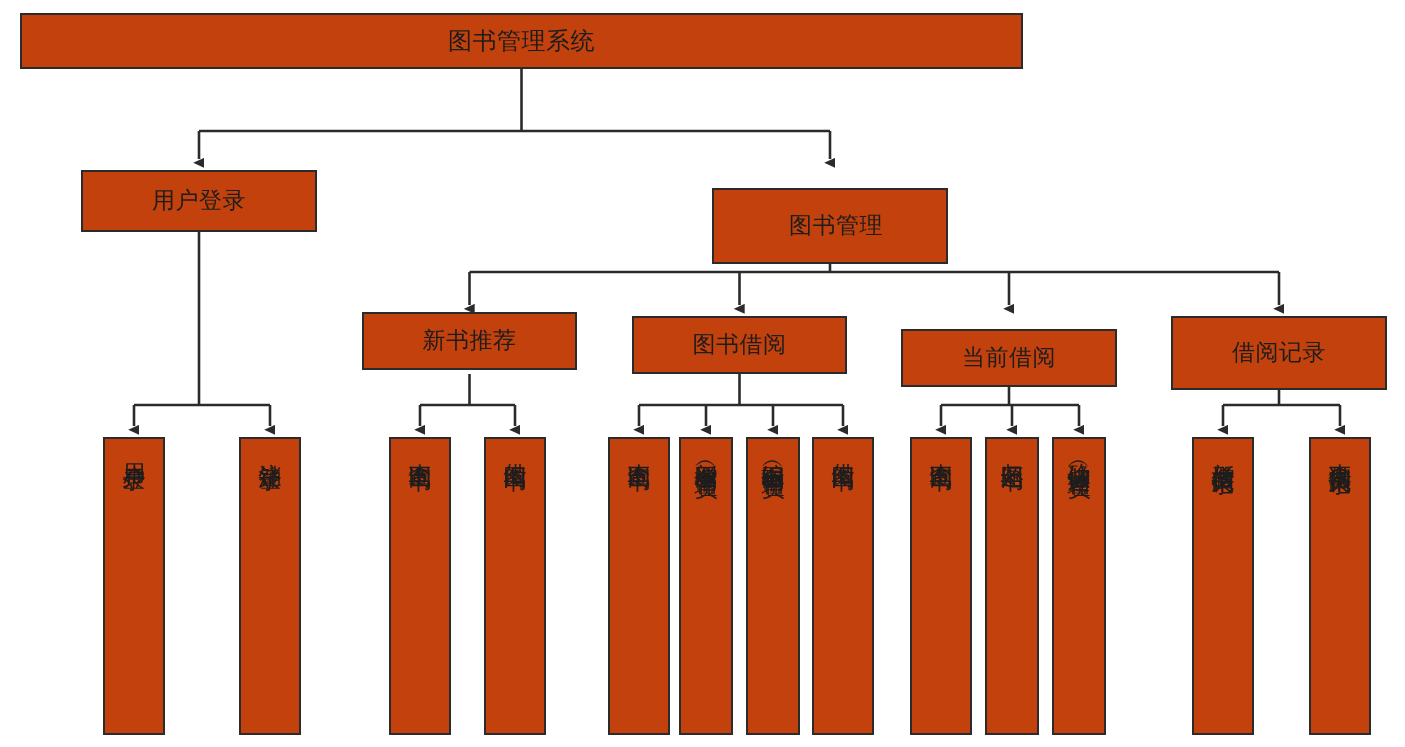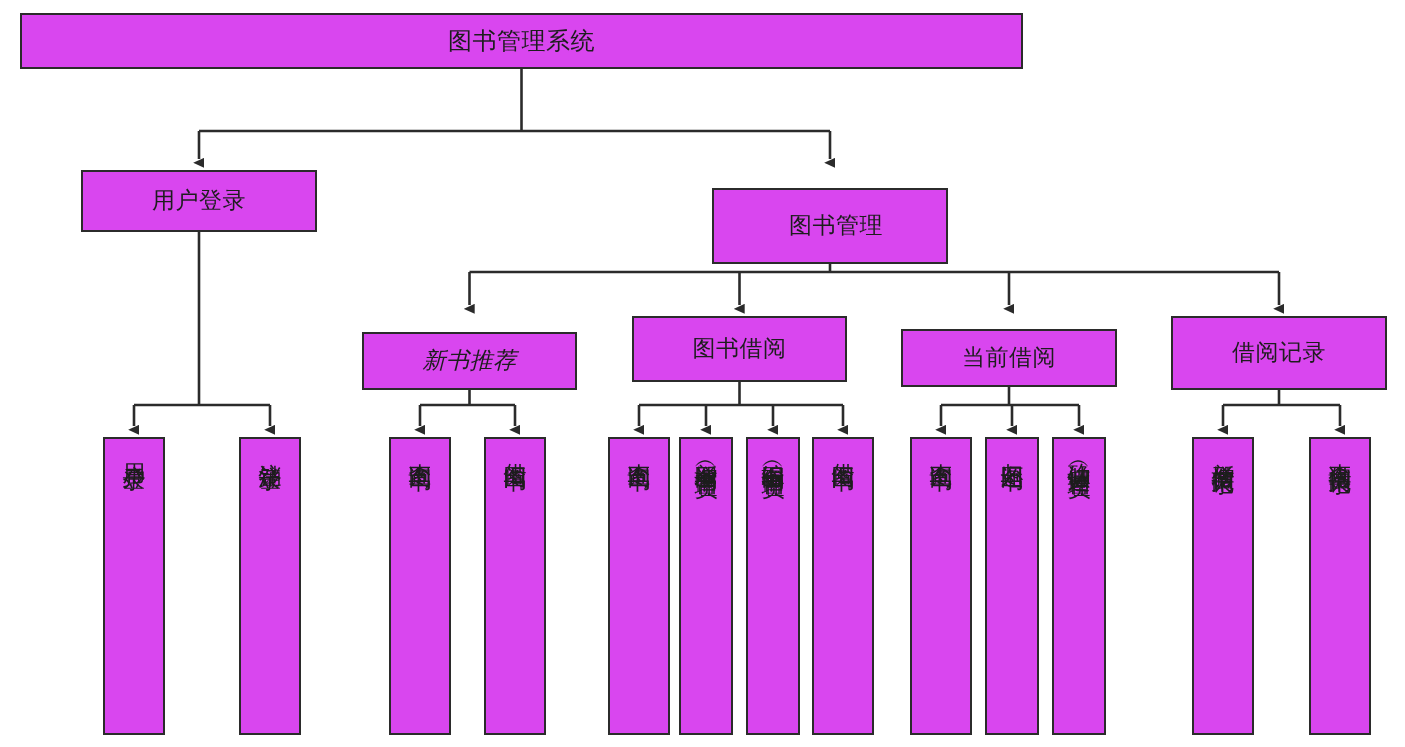--- a/index.html
+++ b/index.html
@@ -22,21 +22,21 @@
     position: absolute;
     left: 0;
     top: 0;
     width: 1405px;
     height: 747px;
     pointer-events: none;
   }
   .node {
     position: absolute;
     box-sizing: border-box;
-    background: #d946ef;
+    background: #c2410c;
     border: 2px solid #2b2b2b;
     display: flex;
     align-items: center;
     justify-content: center;
     z-index: 2;
   }
   .node-label {
     color: #1d1d1d;
     line-height: 1.12;
     text-align: center;
@@ -123,24 +123,24 @@
   <div id="nodes">
       <div class="node horiz root" style="left: 20px; top: 13px; width: 1003px; height: 56px;">
         <span class="node-label">图书管理系统</span>
       </div>
       <div class="node horiz" style="left: 81px; top: 170px; width: 236px; height: 62px;">
         <span class="node-label">用户登录</span>
       </div>
       <div class="node horiz" style="left: 712px; top: 188px; width: 236px; height: 76px; padding-left: 12px;">
         <span class="node-label">图书管理</span>
       </div>
-      <div class="node horiz" style="left: 362px; top: 332px; width: 215px; height: 58px; font-style: italic;">
+      <div class="node horiz" style="left: 362px; top: 312px; width: 215px; height: 58px;">
         <span class="node-label">新书推荐</span>
       </div>
-      <div class="node horiz" style="left: 632px; top: 316px; width: 215px; height: 66px;">
+      <div class="node horiz" style="left: 632px; top: 316px; width: 215px; height: 58px;">
         <span class="node-label">图书借阅</span>
       </div>
       <div class="node horiz" style="left: 901px; top: 329px; width: 216px; height: 58px;">
         <span class="node-label">当前借阅</span>
       </div>
       <div class="node horiz" style="left: 1171px; top: 316px; width: 216px; height: 74px;">
         <span class="node-label">借阅记录</span>
       </div>
       <div class="node vert" style="left: 103px; top: 437px; width: 62px; height: 298px;">
         <span class="node-label">用户登录</span>

